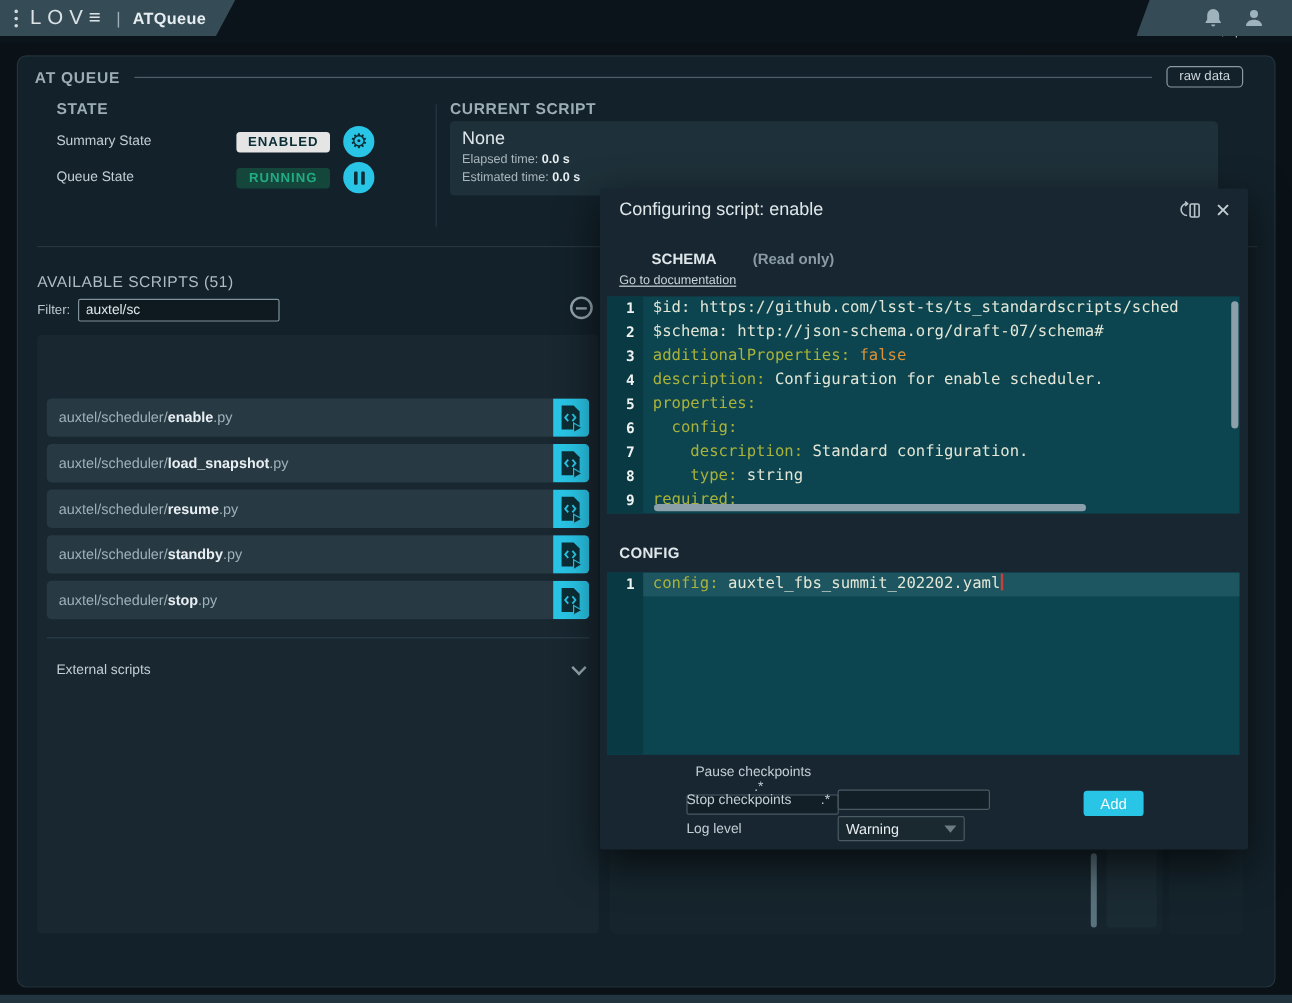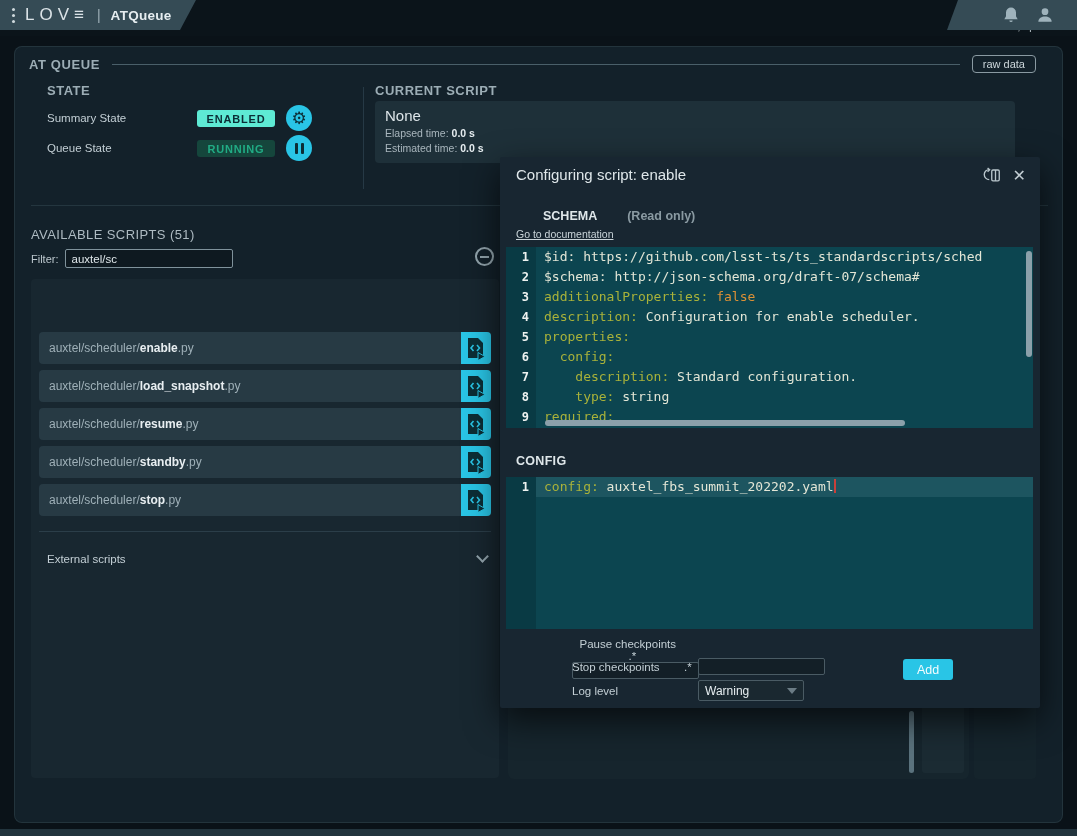--- a/index.html
+++ b/index.html
@@ -30,21 +30,21 @@
   .panel-title { font-size:13px; font-weight:bold; color:#9cadb5; letter-spacing:.6px; }
   .panel-header .rule { flex:1; height:1px; background:#4a5f69; margin:0 12px; }
   .raw-data-btn { border:1px solid #8a9aa2; border-radius:4px; background:transparent; color:#ccd6db;
     font-size:11px; padding:2px 10px; cursor:pointer; font-family:inherit; }
   .section-title { font-size:13px; font-weight:bold; color:#9cadb5; letter-spacing:.5px; }
   #state-title { position:absolute; left:32px; top:36px; }
   .state-row { position:absolute; left:32px; display:flex; align-items:center; }
   .state-label { font-size:11.5px; color:#c3cfd5; }
   .badge { position:absolute; width:78px; height:17px; border-radius:3px; font-size:11px; font-weight:bold;
     letter-spacing:.8px; display:flex; align-items:center; justify-content:center; }
-  .badge-enabled { left:182px; top:63px; background:#5eead4; color:#0b2d35; }
+  .badge-enabled { left:182px; top:63px; background:#e5e5e5; color:#0b2d35; }
   .badge-running { left:182px; top:93px; background:#15463c; color:#21ac85; }
   .circle-btn { position:absolute; left:271px; width:26px; height:26px; border-radius:50%;
     background:#29c5e6; display:flex; align-items:center; justify-content:center; cursor:pointer; }
   .gear-glyph { color:#0c2e36; font-size:17px; line-height:1; font-family:"DejaVu Sans", sans-serif; }
   .pause-bars { display:flex; gap:3px; }
   .pause-bars i { width:3px; height:11px; background:#0c2e36; border-radius:1px; }
   .vdivider { position:absolute; left:348px; top:40px; width:1px; height:102px; background:#263945; }
   #cs-title { position:absolute; left:360px; top:36px; }
   #cs-box { position:absolute; left:360px; top:54px; width:640px; height:62px; background:#1e3039; border-radius:4px; padding:6px 10px; }
   #cs-name { font-size:15px; color:#dde5e9; }

